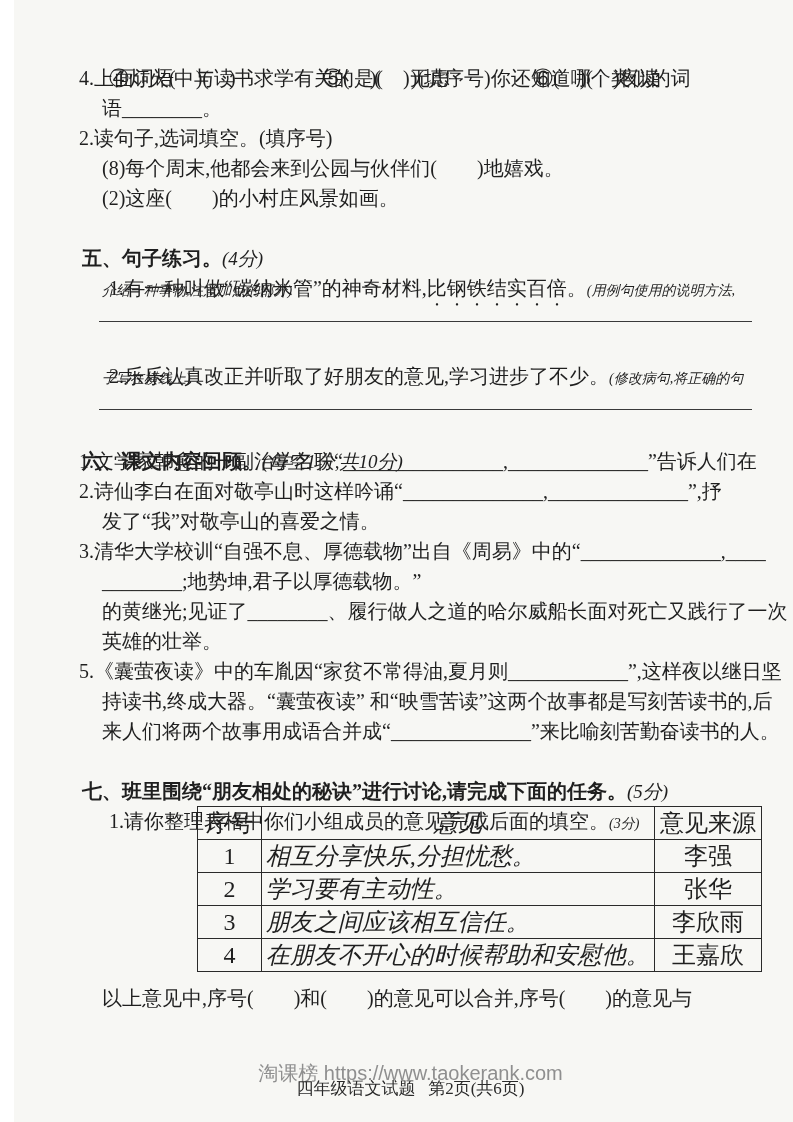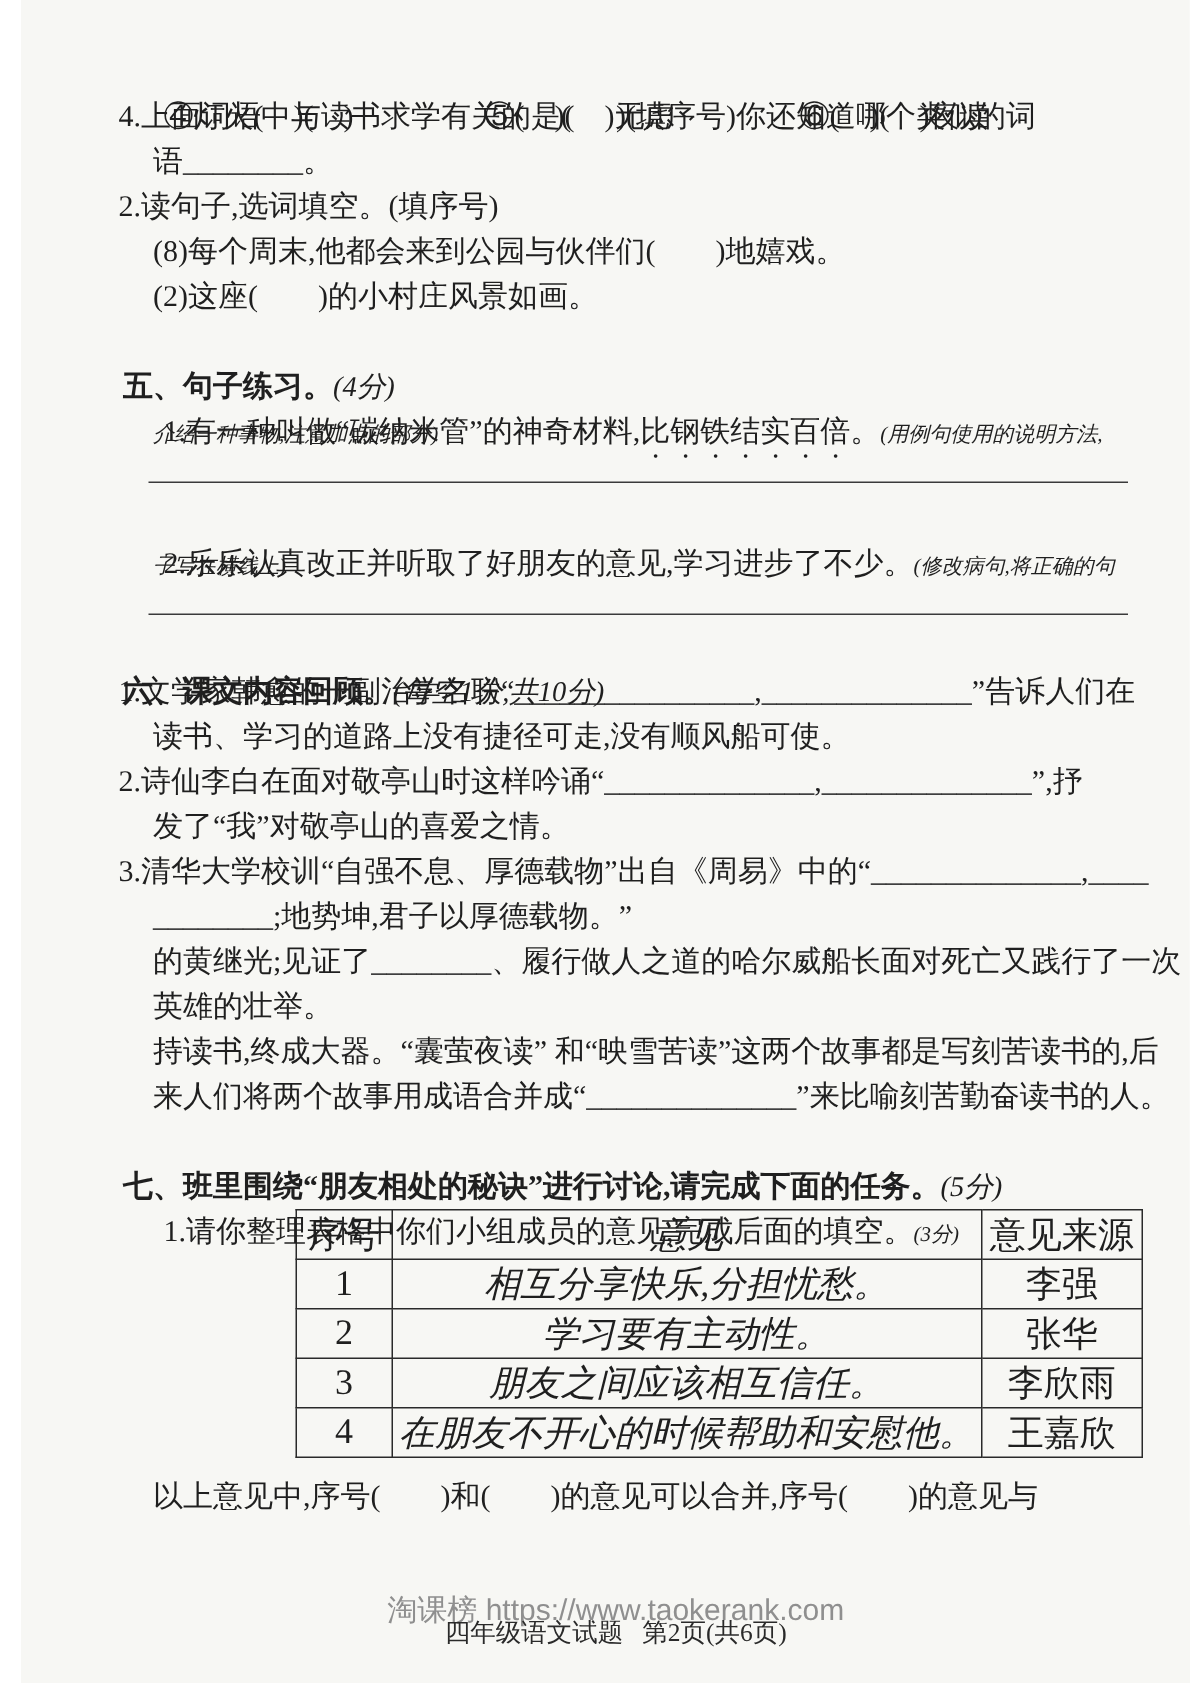--- a/index.html
+++ b/index.html
@@ -46,21 +46,21 @@
     border:1.5px solid #2a2a2a;
     height:31px;
     font-weight:normal;
     text-align:center;
     padding:0 4px;
     white-space:pre;
   }
   .opinion-table .c-no  { width:60px; }
   .opinion-table .c-op  { width:292px;font-style:italic; }
   .opinion-table .c-src { width:100px; }
-  .opinion-table td.c-op { text-align:center; }
+  .opinion-table td.c-op { text-align:left; }
 
   .conclusion { margin-top:11px; }
 
   .watermark {
     position:absolute; top:1060px; left:0; width:100%;
     text-align:center;
     font-family:"Liberation Sans","DejaVu Sans",sans-serif;
     font-size:20px; color:#8f8f8f;
     white-space:pre;
   }
@@ -98,27 +98,27 @@
     <div class="line">
       <span>2.乐乐认真改正并听取了好朋友的意见,学习进步了不少。</span><span class="kai">(修改病句,将正确的句</span>
     </div>
     <div class="line cont"><span class="kai">子写在横线上)</span></div>
     <div class="answer-line" style="margin-bottom:6px;"></div>
 
     <div class="line sec-title">
       <span>六、课文内容回顾。</span><span class="score">(每空1分,共10分)</span>
     </div>
     <div class="line"><span>1.文学家韩愈的一副治学名联“________________,______________”告诉人们在</span></div>
-    <div class="line cont"><span>读书、学习的道路上没有捷径可走,没有顺风船可使。</span></div>
     <div class="line"><span>2.诗仙李白在面对敬亭山时这样吟诵“______________,______________”,抒</span></div>
     <div class="line cont"><span>发了“我”对敬亭山的喜爱之情。</span></div>
     <div class="line"><span>3.清华大学校训“自强不息、厚德载物”出自《周易》中的“______________,____</span></div>
     <div class="line cont"><span>________;地势坤,君子以厚德载物。”</span></div>
     <div class="line cont"><span>的黄继光;见证了________、履行做人之道的哈尔威船长面对死亡又践行了一次</span></div>
     <div class="line cont"><span>英雄的壮举。</span></div>
+    <div class="line"><span>5.《囊萤夜读》中的车胤因“家贫不常得油,夏月则____________”,这样夜以继日坚</span></div>
     <div class="line cont"><span>持读书,终成大器。“囊萤夜读” 和“映雪苦读”这两个故事都是写刻苦读书的,后</span></div>
     <div class="line cont"><span>来人们将两个故事用成语合并成“______________”来比喻刻苦勤奋读书的人。</span></div>
 
     <div class="line sec-title">
       <span>七、班里围绕“朋友相处的秘诀”进行讨论,请完成下面的任务。</span><span class="score">(5分)</span>
     </div>
     <div class="line">
       <span>1.请你整理表格中你们小组成员的意见,完成后面的填空。</span><span class="kai">(3分)</span>
     </div>
 

